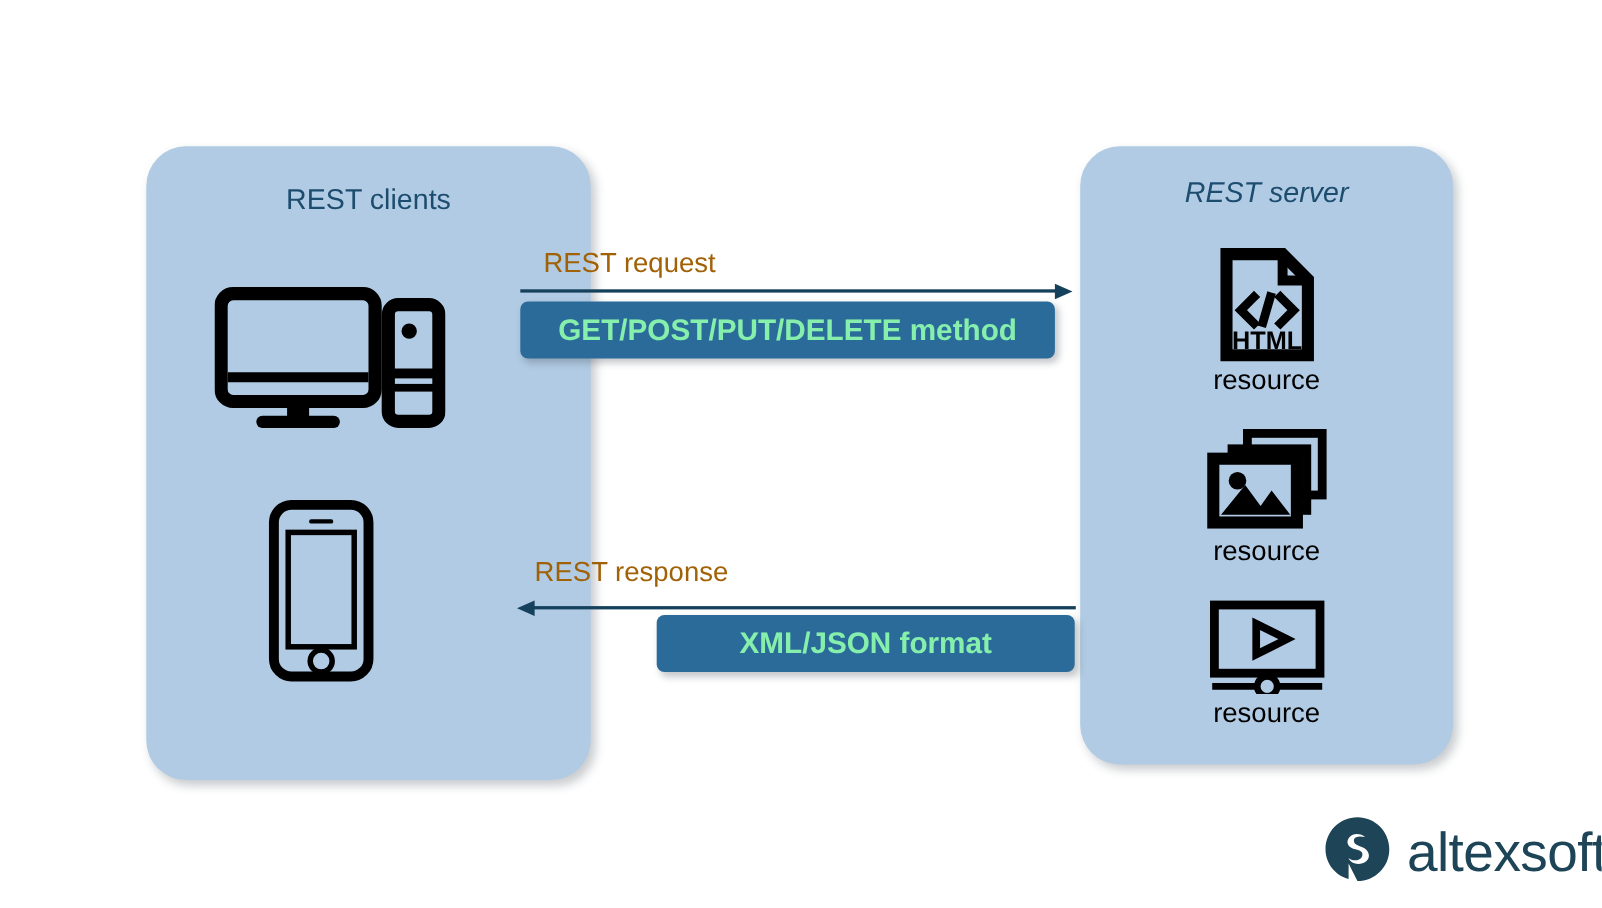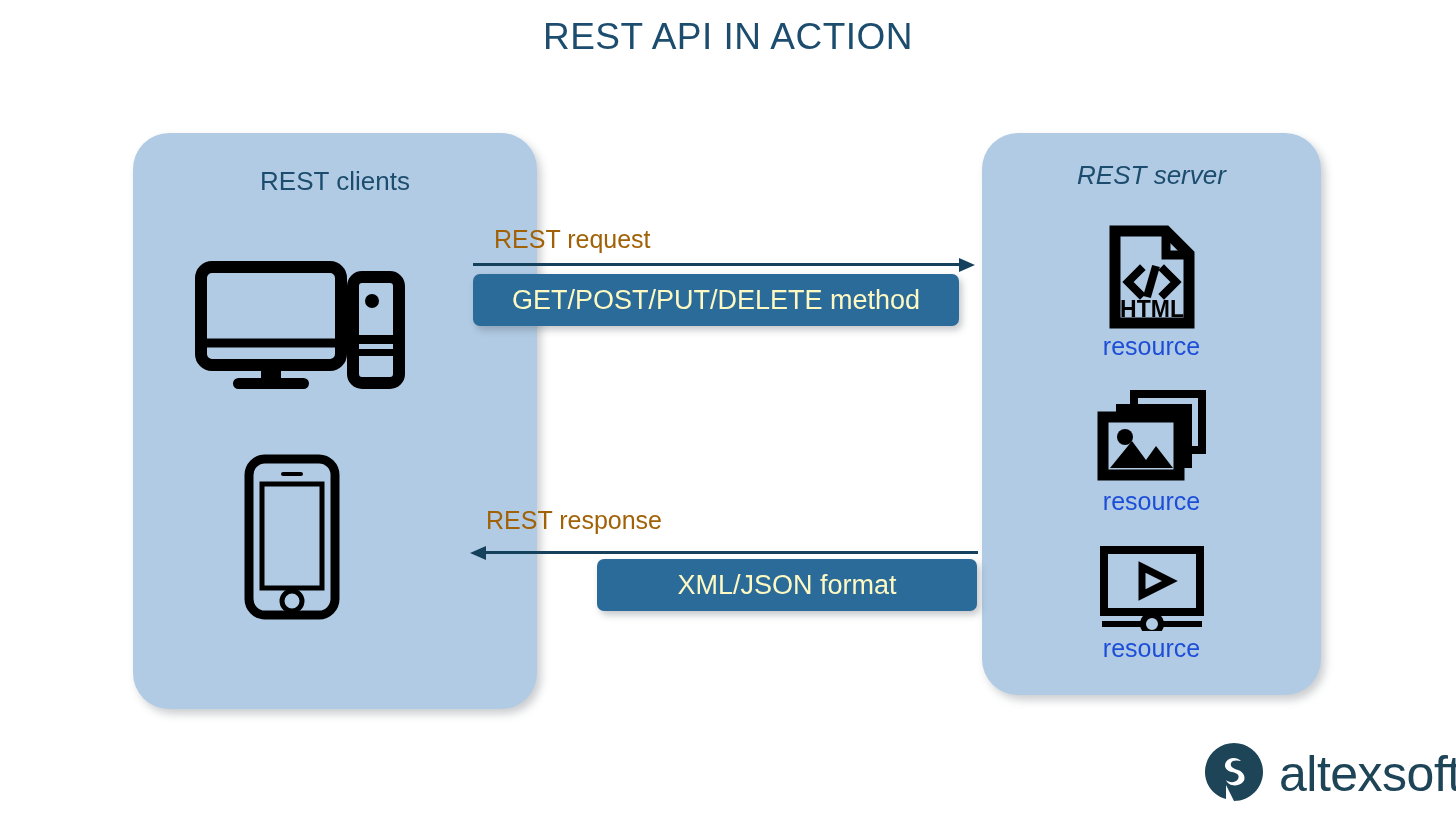--- a/index.html
+++ b/index.html
@@ -82,21 +82,21 @@
     width: 100%;
     left: 0;
     text-align: center;
   }
   .res-icon-wrap {
     display: flex;
     justify-content: center;
   }
   .res-label {
     font-size: 25px;
-    color: #1d4ed8;
+    color: #000000;
     margin-top: 4px;
     line-height: 1.1;
   }
   .res-html  { top: 92px; }
   .res-image { top: 255px; }
   .res-video { top: 412px; }
 
   
   .flow-label {
     position: absolute;
@@ -135,28 +135,29 @@
   .arrow-response .arrow-line { left: 14px; right: 0; }
   .arrow-response .arrow-head {
     left: 0;
     border-right: 16px solid #16415c;
   }
 
   
   .badge {
     position: absolute;
     background: #2a6b9a;
-    color: #fef9c3;
+    color: #86efac;
     font-size: 27px;
     border-radius: 7px;
     display: flex;
     align-items: center;
     justify-content: center;
     box-shadow: 3px 4px 7px rgba(70, 80, 90, 0.32);
     white-space: nowrap;
+    font-weight: bold;
   }
   .badge-method {
     left: 473px;
     top: 274px;
     width: 486px;
     height: 52px;
   }
   .badge-format {
     left: 597px;
     top: 559px;
@@ -178,21 +179,20 @@
     letter-spacing: -0.5px;
     margin-left: 14px;
     font-weight: 400;
   }
 </style>
 </head>
 <body>
 
 <div class="stage">
 
-  <div class="title">REST API IN ACTION</div>
 
   <div class="panel panel-clients">
     <div class="panel-title">REST clients</div>
 
     <div class="icon icon-desktop">
       <svg width="210" height="130" viewBox="0 0 210 130" fill="none">
 
         <rect x="6" y="6" width="140" height="98" rx="11" stroke="#000" stroke-width="12"></rect>
 
         <line x1="12" y1="82" x2="140" y2="82" stroke="#000" stroke-width="9"></line>

